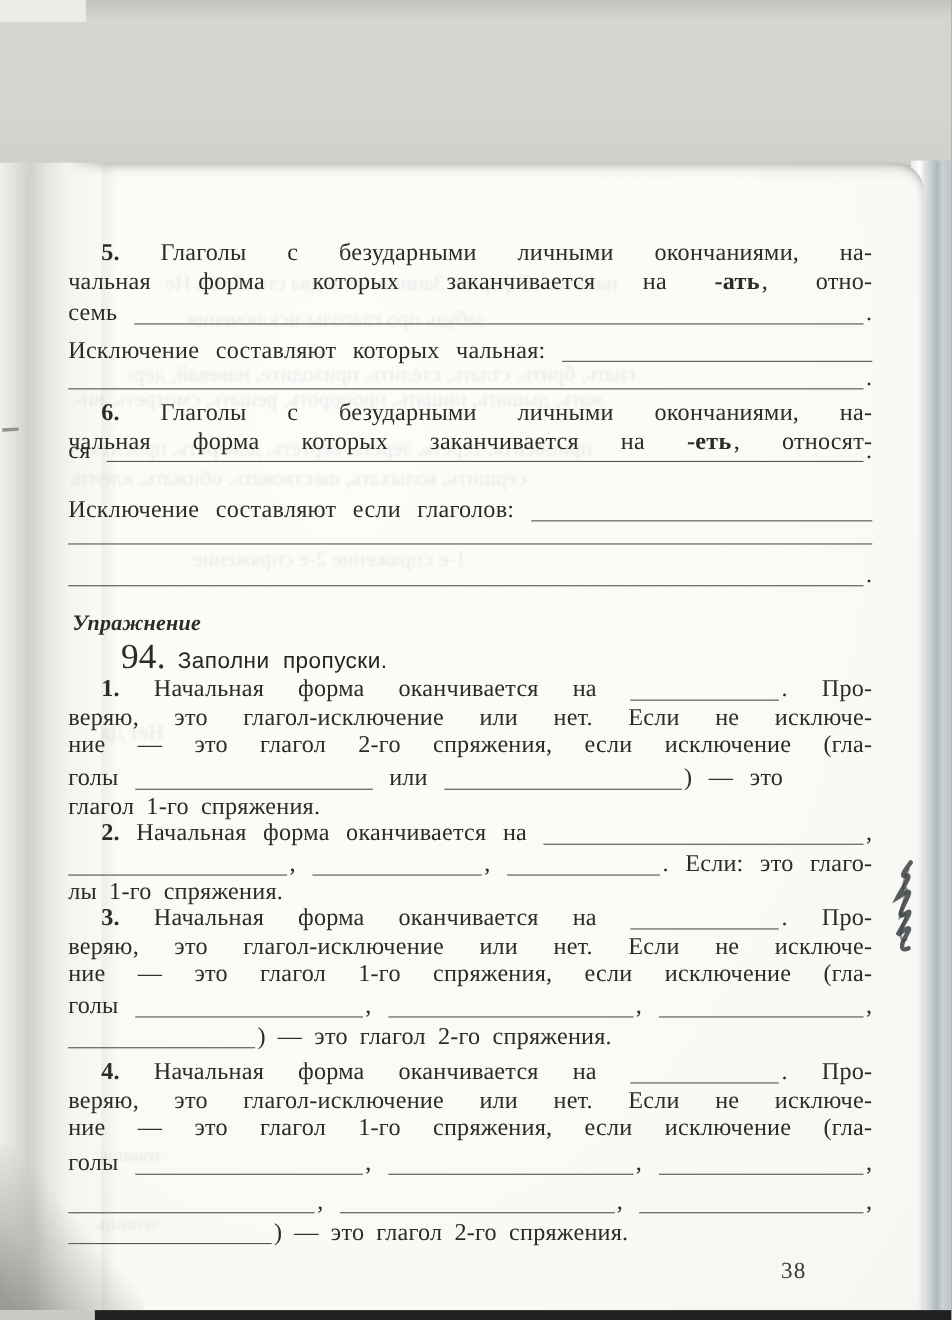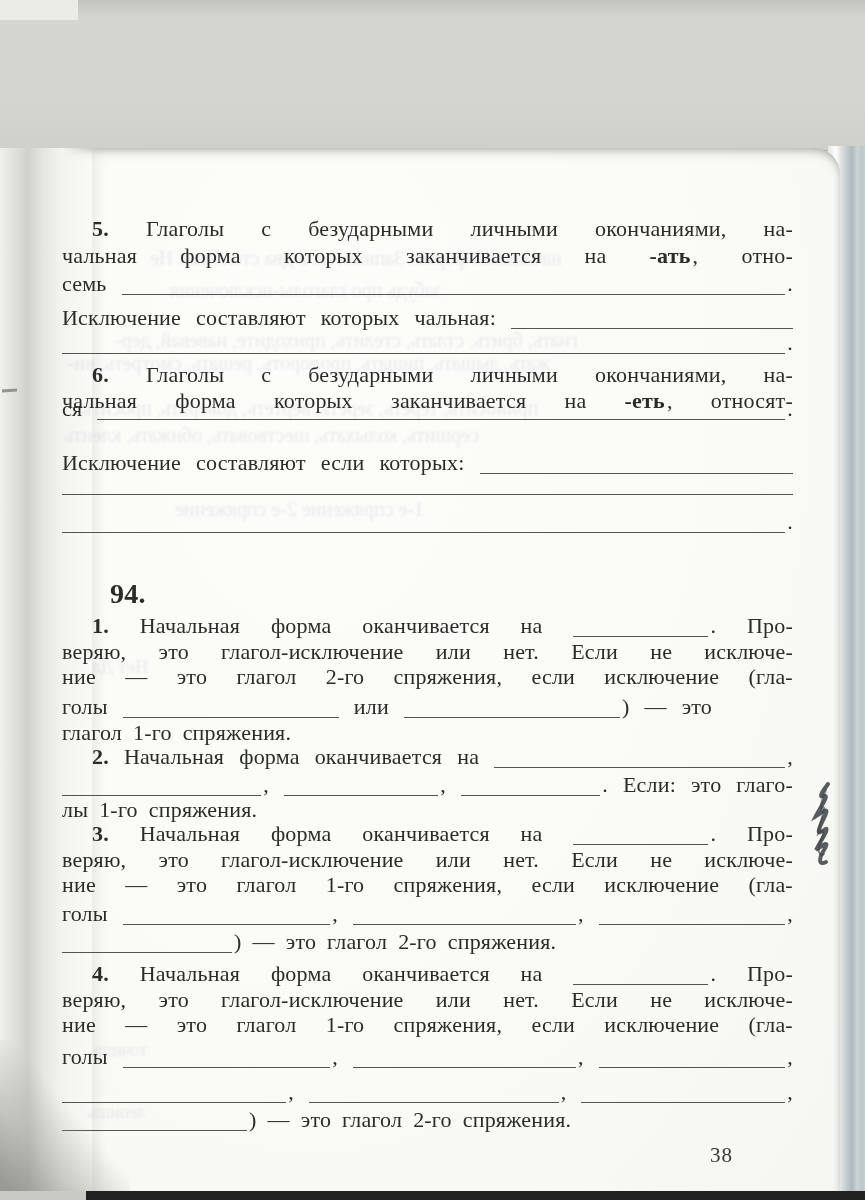--- a/index.html
+++ b/index.html
@@ -44,21 +44,21 @@
   #content{position:absolute;left:62px;top:0;width:731px;height:1200px;}
   .line{position:absolute;left:0;right:0;display:flex;align-items:baseline;height:28px;
     font-size:22px;color:var(--text,#2d2b28);letter-spacing:.2px;}
   .just{justify-content:space-between;}
   .fill{column-gap:15px;}
   .left{column-gap:11px;}
   .tok{white-space:pre;}
   .tok.b{font-weight:bold;}
   .tok.bi{font-weight:bold;}
   .tok.lab{font-weight:bold;font-style:italic;font-size:20px;}
-  .tok.num{font-weight:bold;font-size:28px;}
+  .tok.num{font-weight:normal;font-size:32px;}
   .tok.sans{font-family:"Liberation Sans","DejaVu Sans",sans-serif;font-size:20.5px;letter-spacing:.4px;color:#262522;}
   .bl-wrap{display:inline-flex;align-items:baseline;min-width:0;}
   .blank{display:inline-block;height:13px;border-bottom:1.7px solid var(--rule,#56524e);
     position:relative;top:4px;}
   .suf{margin-left:2px;white-space:pre;}
 
   #page-number{position:absolute;left:648px;top:1143px;font-size:21px;color:#3a3935;letter-spacing:1px;}
 
   #pen-scribble{position:absolute;left:804px;top:778px;}
   #pencil-dash{position:absolute;left:2px;top:389px;width:15px;height:2.5px;background:#93938f;transform:rotate(-3deg);}
@@ -159,38 +159,42 @@
         <span class="tok t">ся</span>
         <span class="bl-wrap" style="flex-grow: 1;">
           <span class="blank" style="flex-grow: 1;"></span>
           <span class="suf">.</span>
         </span>
       </div>
       <div class="line fill" style="top: 450px;">
         <span class="tok t">Исключение</span>
         <span class="tok t">составляют</span>
         <span class="tok t">если</span>
-        <span class="tok t">которых:</span>
+        <span class="tok t">глаголов:</span>
         <span class="bl-wrap" style="flex-grow: 1;">
           <span class="blank" style="flex-grow: 1;"></span>
         </span>
       </div>
       <div class="line fill" style="top: 477px;">
         <span class="bl-wrap" style="flex-grow: 1;">
           <span class="blank" style="flex-grow: 1;"></span>
         </span>
       </div>
       <div class="line fill" style="top: 509px;">
         <span class="bl-wrap" style="flex-grow: 1;">
           <span class="blank" style="flex-grow: 1;"></span>
           <span class="suf">.</span>
         </span>
+      </div>
+      <div class="line left" style="top: 556px; padding-left: 4px;">
+        <span class="tok lab">Упражнение</span>
       </div>
       <div class="line left" style="top: 578px; padding-left: 48px;">
         <span class="tok num">94.</span>
+        <span class="tok sans">Заполни  пропуски.</span>
       </div>
       <div class="line just" style="top: 613px; padding-left: 30px;">
         <span class="tok b">1.</span>
         <span class="tok t">Начальная</span>
         <span class="tok t">форма</span>
         <span class="tok t">оканчивается</span>
         <span class="tok t">на</span>
         <span class="bl-wrap">
           <span class="blank" style="width: 135px; flex-shrink: 0;"></span>
           <span class="suf">.</span>

